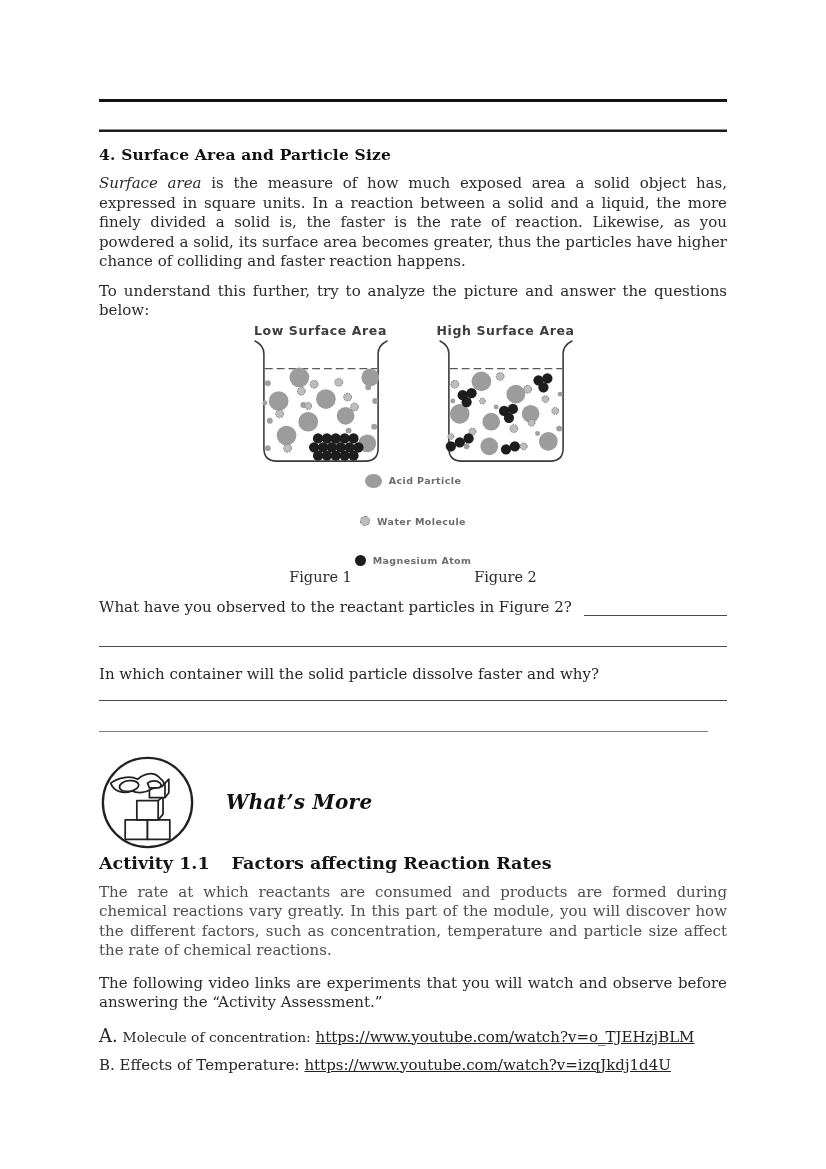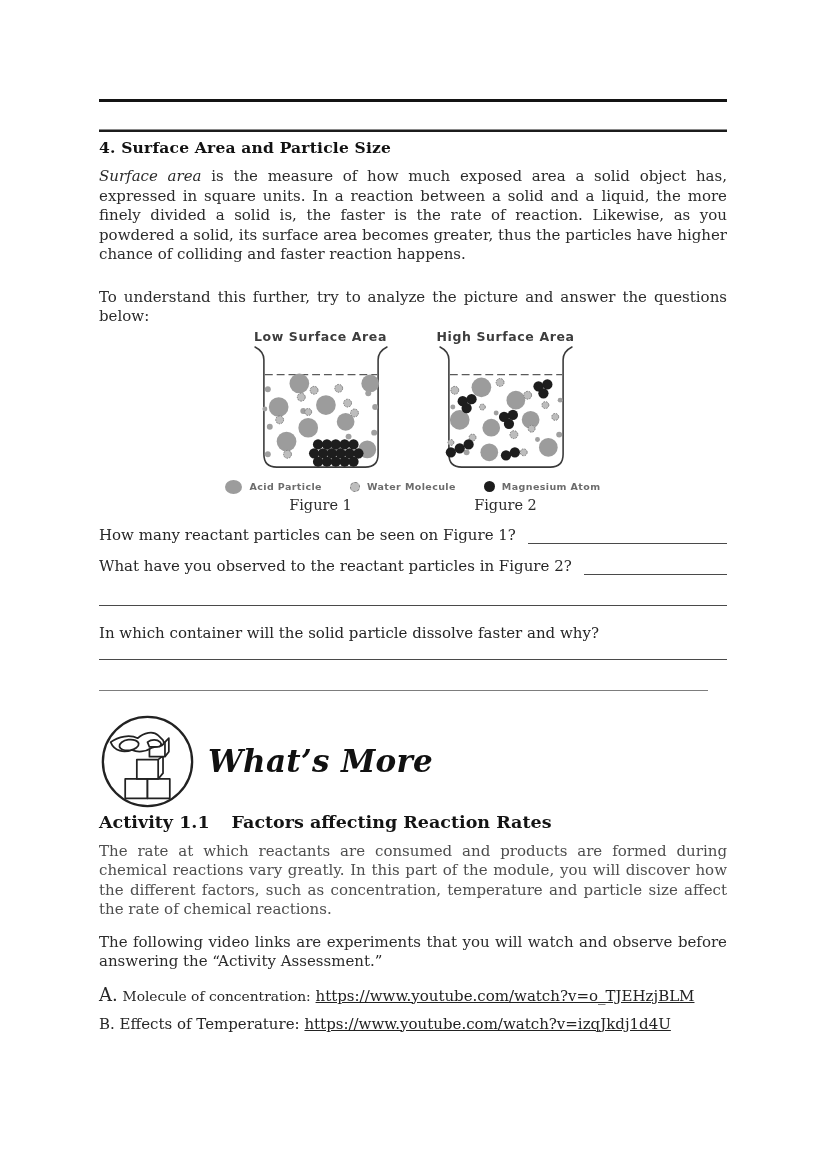--- a/index.html
+++ b/index.html
@@ -3,41 +3,41 @@
 <meta charset="utf-8">
 <style>
   * { margin:0; padding:0; box-sizing:border-box; }
   html,body { width:826px; height:1169px; background:#ffffff; overflow:hidden; }
   body { font-family:"DejaVu Serif","Liberation Serif",serif; color:#2b2b2b; }
   .page { width:826px; height:1169px; padding:0 99px; position:relative; }
 
   .rule1 { margin-top:99px; border-top:3px solid #141414; }
   .rule2 { margin-top:27px; height:3px; border-top:1px solid #8a8a8a; border-bottom:2px solid #1c1c1c; }
 
-  .h-section { margin-top:6px; font-size:15.5px; font-weight:bold; color:#111; letter-spacing:0.2px; }
+  .h-section { margin-top:13px; font-size:15.5px; font-weight:bold; color:#111; letter-spacing:0.2px; }
 
   .para { margin-top:10px; font-size:15px; line-height:19.5px; text-align:justify; color:#2b2b2b; }
   .para .lead-italic { font-style:italic; }
-  .para.mt { margin-top:23px; }
+  .para.mt { margin-top:10px; }
 
   
   .figure-wrap { margin-top:2px; display:flex; flex-direction:column; align-items:center; }
   .figure-row { display:flex; gap:45px; }
   .figure-col { width:140px; display:flex; flex-direction:column; align-items:center; }
   .beaker-title { font-family:"DejaVu Sans","Liberation Sans",sans-serif; font-weight:bold;
                   font-size:12.5px; color:#3d3d3d; letter-spacing:0.6px; white-space:nowrap; margin-bottom:2px; }
   svg.beaker { width:140px; height:128px; display:block; }
   .beaker-outline { fill:none; stroke:#3a3a3a; stroke-width:1.6; stroke-linecap:round; }
   .liquid-line { stroke:#5a5a5a; stroke-width:1.3; stroke-dasharray:8 4; }
   .p-acid { fill:#9c9c9c; }
   .p-water { fill:#bdbdbd; stroke:#7a7a7a; stroke-width:1; stroke-dasharray:1.6 1.2; }
   .p-dot { fill:#a0a0a0; }
   .p-mag { fill:#1d1d1d; }
 
-  .legend-row { margin-top:6px; display:flex; align-items:center; gap:28px; }
+  .legend-row { margin-top:6px; display:flex; align-items:center; gap:28px;flex-direction:column; }
   .legend-item { display:flex; align-items:center; gap:7px; }
   .legend-label { font-family:"DejaVu Sans","Liberation Sans",sans-serif; font-weight:bold;
                   font-size:9.5px; color:#6c6c6c; letter-spacing:0.4px; white-space:nowrap; }
   .legend-swatch { border-radius:50%; flex:none; }
   .legend-acid { width:17px; height:14px; background:#9c9c9c; }
   .legend-water { width:10px; height:10px; background:#bdbdbd; border:1px dashed #7a7a7a; }
   .legend-mag { width:11px; height:11px; background:#1d1d1d; }
 
   .captions-row { margin-top:3px; display:flex; gap:45px; }
   .caption-col { width:140px; text-align:center; font-size:14.5px; color:#2b2b2b; }
@@ -48,21 +48,21 @@
   .q-text { white-space:nowrap; }
   .q-blank { flex:1; border-bottom:1.5px solid #4a4a4a; margin-left:12px; height:15px; }
   .answer-line { border-bottom:1.5px solid #4a4a4a; margin-top:30px; }
   .answer-line.l2 { margin-top:17px; }
   .answer-line.l3 { margin-top:30px; width:97%; border-bottom-color:#7d7d7d; }
   .q-single { margin-top:18px; font-size:15px; color:#262626; }
 
   
   .wm-row { margin-top:22px; display:flex; align-items:center; }
   .wm-icon { width:97px; height:97px; flex:none; }
-  .wm-title { font-size:31px; font-weight:bold; font-style:italic; color:#111; margin-left:12px; letter-spacing:0.3px; }
+  .wm-title { font-size:20px; font-weight:bold; font-style:italic; color:#111; margin-left:30px; letter-spacing:0.3px; }
   .icon-stroke { fill:none; stroke:#222; stroke-width:2.4; }
   .icon-stroke-thin { fill:#ffffff; stroke:#222; stroke-width:1.8; stroke-linejoin:round; }
 
   .h-activity { margin-top:2px; font-size:17.5px; font-weight:bold; color:#141414; }
   .h-activity .act-label { margin-right:22px; }
 
   .para.gray { color:#4e4e4e; margin-top:10px; }
   .para.p4 { margin-top:13px; }
 
   
@@ -208,24 +208,20 @@
     </div>
 
     <div class="captions-row">
       <div class="caption-col">Figure 1</div>
       <div class="caption-col">Figure 2</div>
     </div>
   </div>
 
   <div class="questions">
     <div class="q-row">
-      <span class="q-text">How many reactant particles can be seen on Figure 1?</span>
-      <span class="q-blank"></span>
-    </div>
-    <div class="q-row">
       <span class="q-text">What have you observed to the reactant particles in Figure 2?</span>
       <span class="q-blank"></span>
     </div>
     <div class="answer-line"></div>
     <div class="q-single">In which container will the solid particle dissolve faster and why?</div>
     <div class="answer-line l2"></div>
     <div class="answer-line l3"></div>
   </div>
 
   <div class="wm-row">

